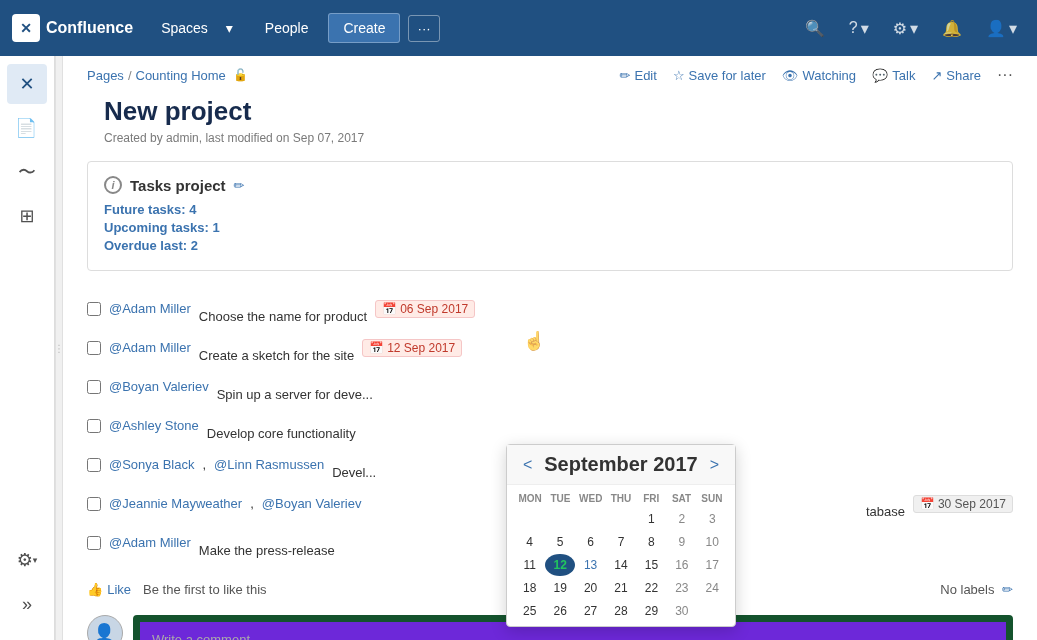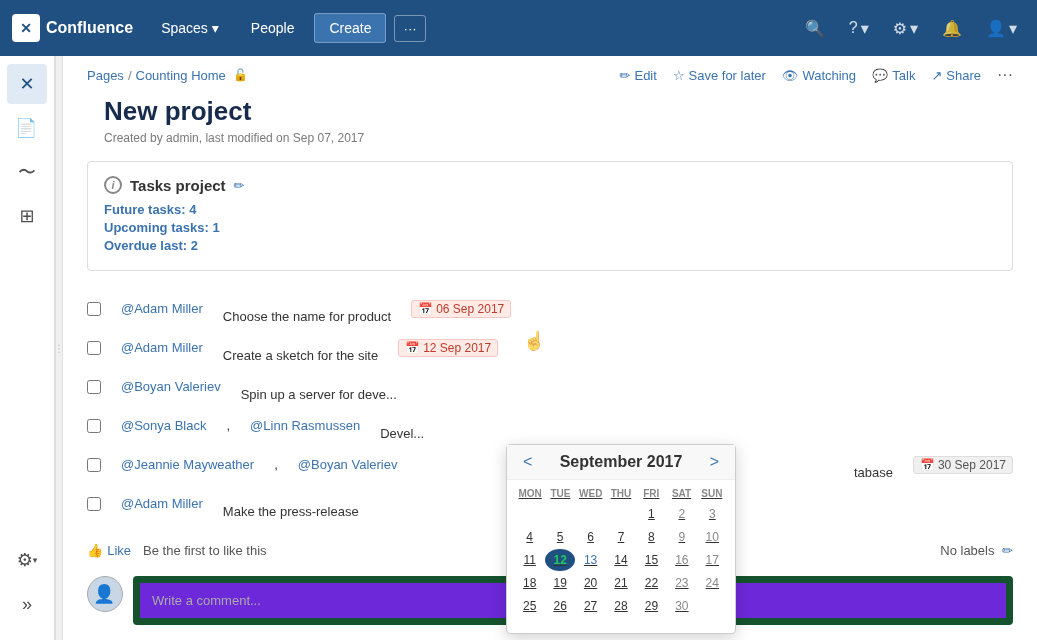--- a/index.html
+++ b/index.html
@@ -38,21 +38,21 @@
     .nav-btn {
       background: none;
       border: none;
       color: white;
       padding: 6px 12px;
       border-radius: 3px;
       cursor: pointer;
       font-size: 14px;
       display: flex;
       align-items: center;
-      gap: 4px;
+      gap: 18px;
     }
     .nav-btn-create {
       background: #3b73af;
       border: 1px solid rgba(255,255,255,0.3);
       color: white;
       padding: 6px 14px;
       border-radius: 3px;
       cursor: pointer;
       font-size: 14px;
       font-weight: 500;
@@ -211,21 +211,21 @@
     .task-stat { font-size: 13px; margin-bottom: 3px; color: #333; }
     .task-stat span { font-weight: 600; color: #3b73af; }
 
     
     .task-list {
       padding: 10px 24px;
     }
     .task-item {
       display: flex;
       align-items: center;
-      gap: 20px;
+      gap: 8px;
       padding: 4px 0;
       font-size: 13px;
       position: relative;
     }
     .task-checkbox {
       width: 14px;
       height: 14px;
       border: 1px solid #aaa;
       border-radius: 2px;
       cursor: pointer;
@@ -322,27 +322,26 @@
     }
     .cal-nav {
       background: none;
       border: none;
       cursor: pointer;
       color: #3b73af;
       font-size: 16px;
       padding: 0 4px;
     }
     .cal-month {
-      font-size: 16px;
+      font-size: 20px;
       font-weight: 600;
       color: #333;
     }
     .cal-grid {
-      padding: 4px 8px 16px;
-      text-decoration: underline;
+      padding: 4px 8px 4px;
     }
     .cal-days-header {
       display: grid;
       grid-template-columns: repeat(7, 1fr);
       text-align: center;
       font-size: 10px;
       font-weight: 600;
       color: #888;
       padding: 4px 0;
       text-transform: uppercase;
@@ -527,20 +526,25 @@
 
         <span style="font-size:18px; position:absolute; left:436px; top:2px; pointer-events:none; opacity:0.7;">☝</span>
       </div>
 
       <div class="task-item">
         <input type="checkbox" class="task-checkbox" style="">
         <span class="user-link">@Boyan Valeriev</span>
         <span class="task-text">Spin up a server for deve...</span>
       </div>
 
+      <div class="task-item">
+        <input type="checkbox" class="task-checkbox" style="">
+        <span class="user-link">@Ashley Stone</span>
+        <span class="task-text">Develop core functionality</span>
+      </div>
 
       <div class="task-item">
         <input type="checkbox" class="task-checkbox" style="">
         <span class="user-link">@Sonya Black</span>
         <span>,</span>
         <span class="user-link">@Linn Rasmussen</span>
         <span class="task-text">Devel...</span>
       </div>
 
       <div class="task-item">

